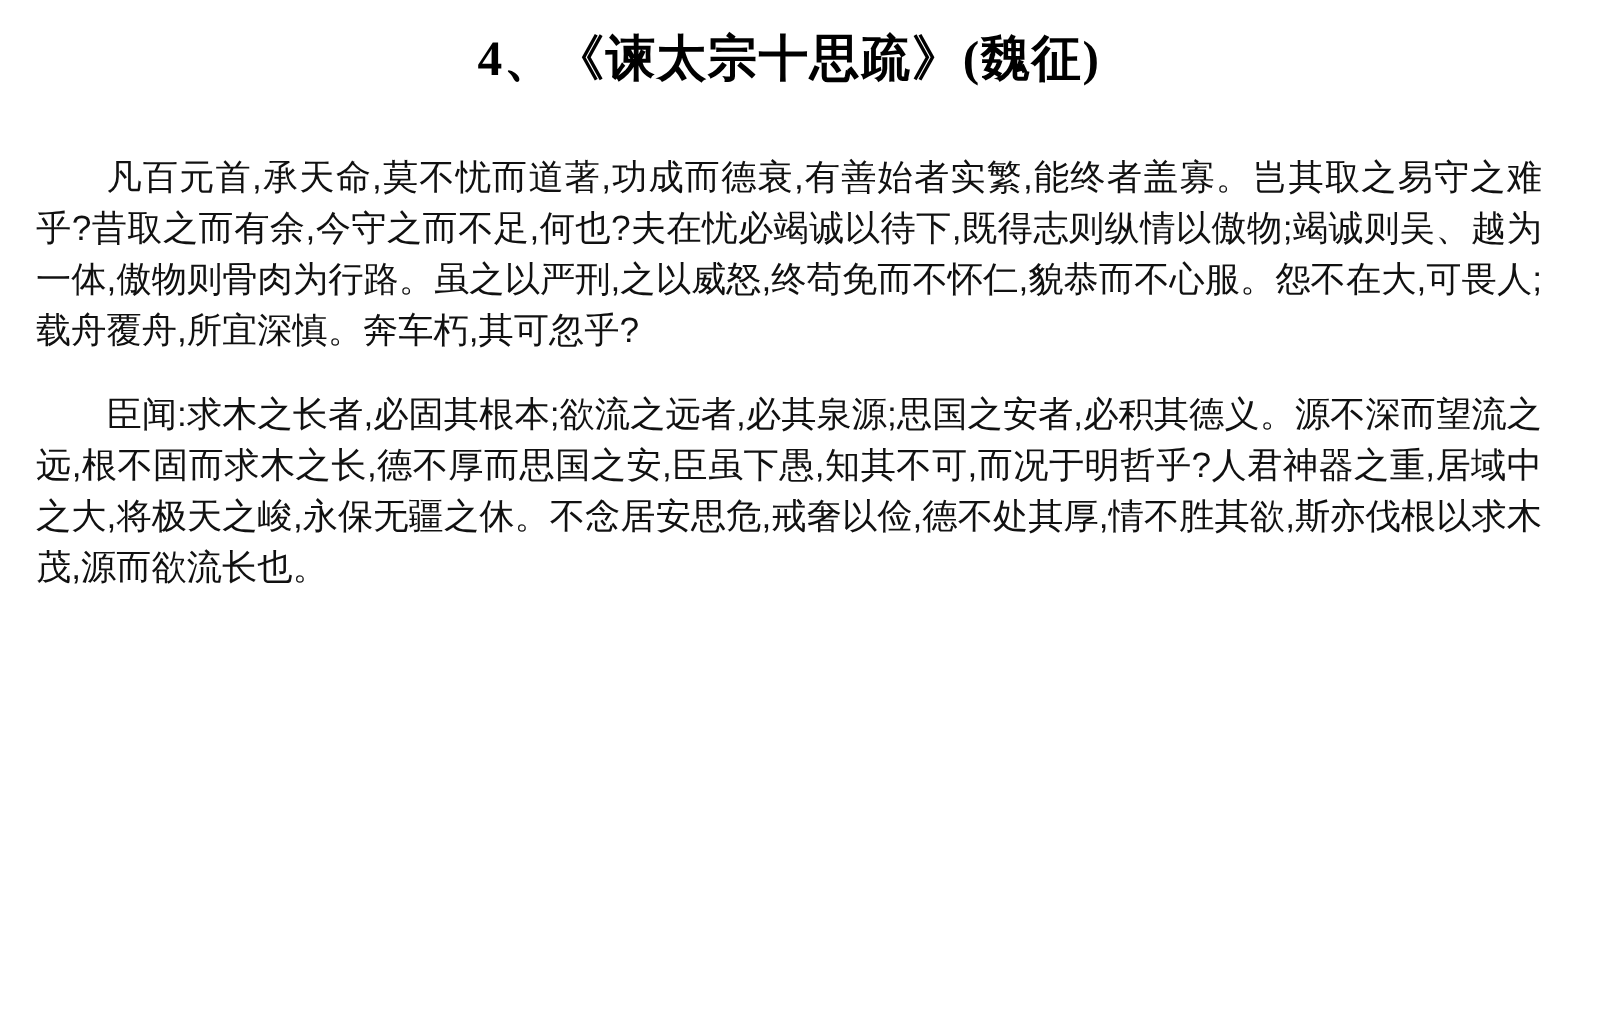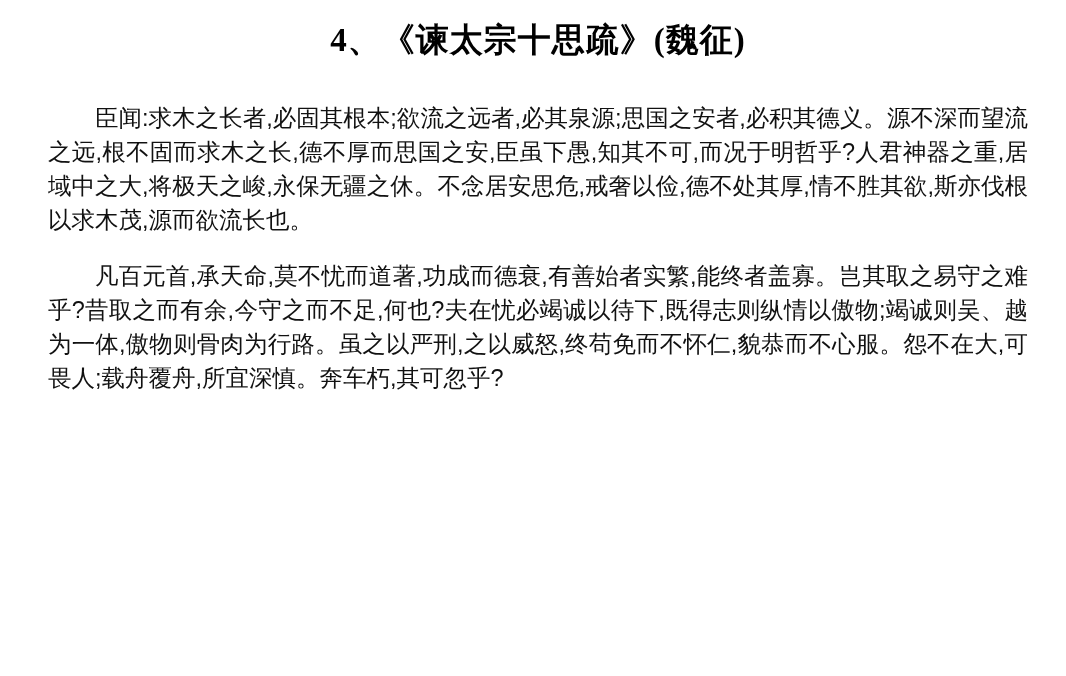--- a/index.html
+++ b/index.html
@@ -7,21 +7,21 @@
     padding: 0;
     background: #ffffff;
     width: 1066px;
     height: 676px;
     overflow: hidden;
   }
   .doc {
     box-sizing: border-box;
     width: 1066px;
     height: 676px;
-    padding: 14px 38px 10px 48px;
+    padding: 14px 38px 10px 24px;
     background: #ffffff;
     color: #000000;
   }
   .doc-title {
     font-family: "Liberation Serif", serif;
     font-weight: bold;
     font-size: 33px;
     line-height: 1.25;
     text-align: center;
     color: #000000;
@@ -41,16 +41,16 @@
     text-indent: 2em;
     word-break: break-all;
   }
 </style>
 </head>
 <body>
 
 <div class="doc">
   <h1 class="doc-title">4、《谏太宗十思疏》(魏征)</h1>
   <div class="doc-body">
+    <p class="doc-paragraph">凡百元首,承天命,莫不忧而道著,功成而德衰,有善始者实繁,能终者盖寡。岂其取之易守之难乎?昔取之而有余,今守之而不足,何也?夫在忧必竭诚以待下,既得志则纵情以傲物;竭诚则吴、越为一体,傲物则骨肉为行路。虽之以严刑,之以威怒,终苟免而不怀仁,貌恭而不心服。怨不在大,可畏人;载舟覆舟,所宜深慎。奔车朽,其可忽乎?</p>
     <p class="doc-paragraph">臣闻:求木之长者,必固其根本;欲流之远者,必其泉源;思国之安者,必积其德义。源不深而望流之远,根不固而求木之长,德不厚而思国之安,臣虽下愚,知其不可,而况于明哲乎?人君神器之重,居域中之大,将极天之峻,永保无疆之休。不念居安思危,戒奢以俭,德不处其厚,情不胜其欲,斯亦伐根以求木茂,源而欲流长也。</p>
-    <p class="doc-paragraph">凡百元首,承天命,莫不忧而道著,功成而德衰,有善始者实繁,能终者盖寡。岂其取之易守之难乎?昔取之而有余,今守之而不足,何也?夫在忧必竭诚以待下,既得志则纵情以傲物;竭诚则吴、越为一体,傲物则骨肉为行路。虽之以严刑,之以威怒,终苟免而不怀仁,貌恭而不心服。怨不在大,可畏人;载舟覆舟,所宜深慎。奔车朽,其可忽乎?</p>
   </div>
 </div>
 
 </body></html>

